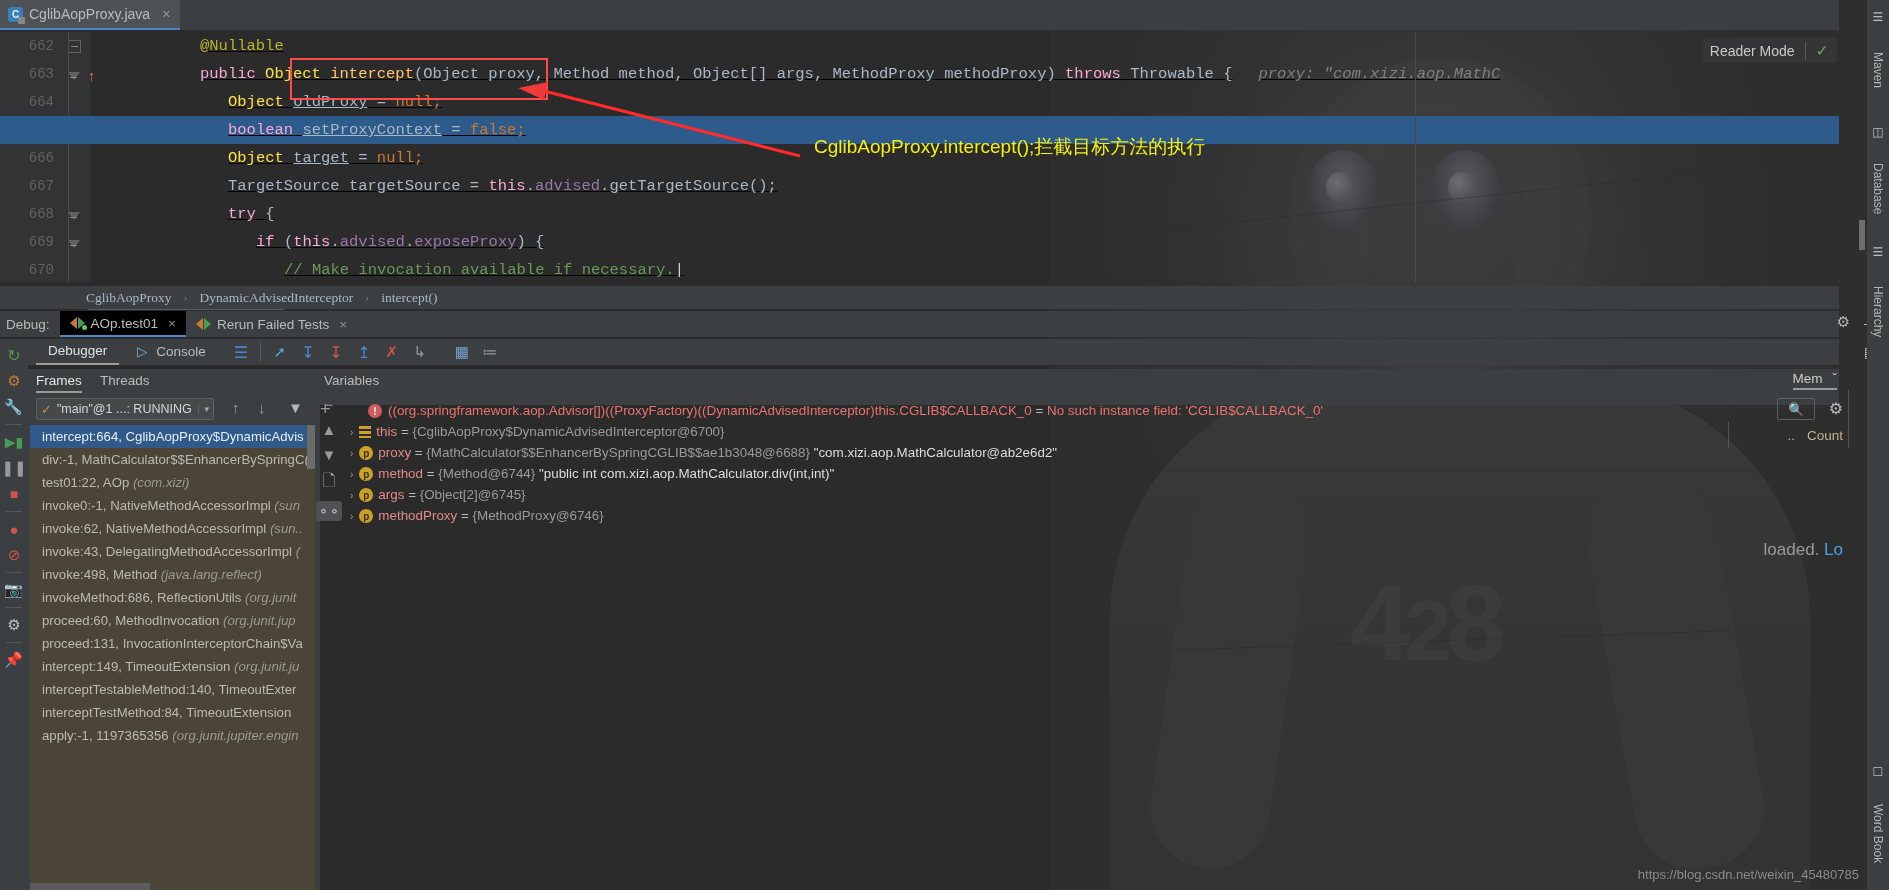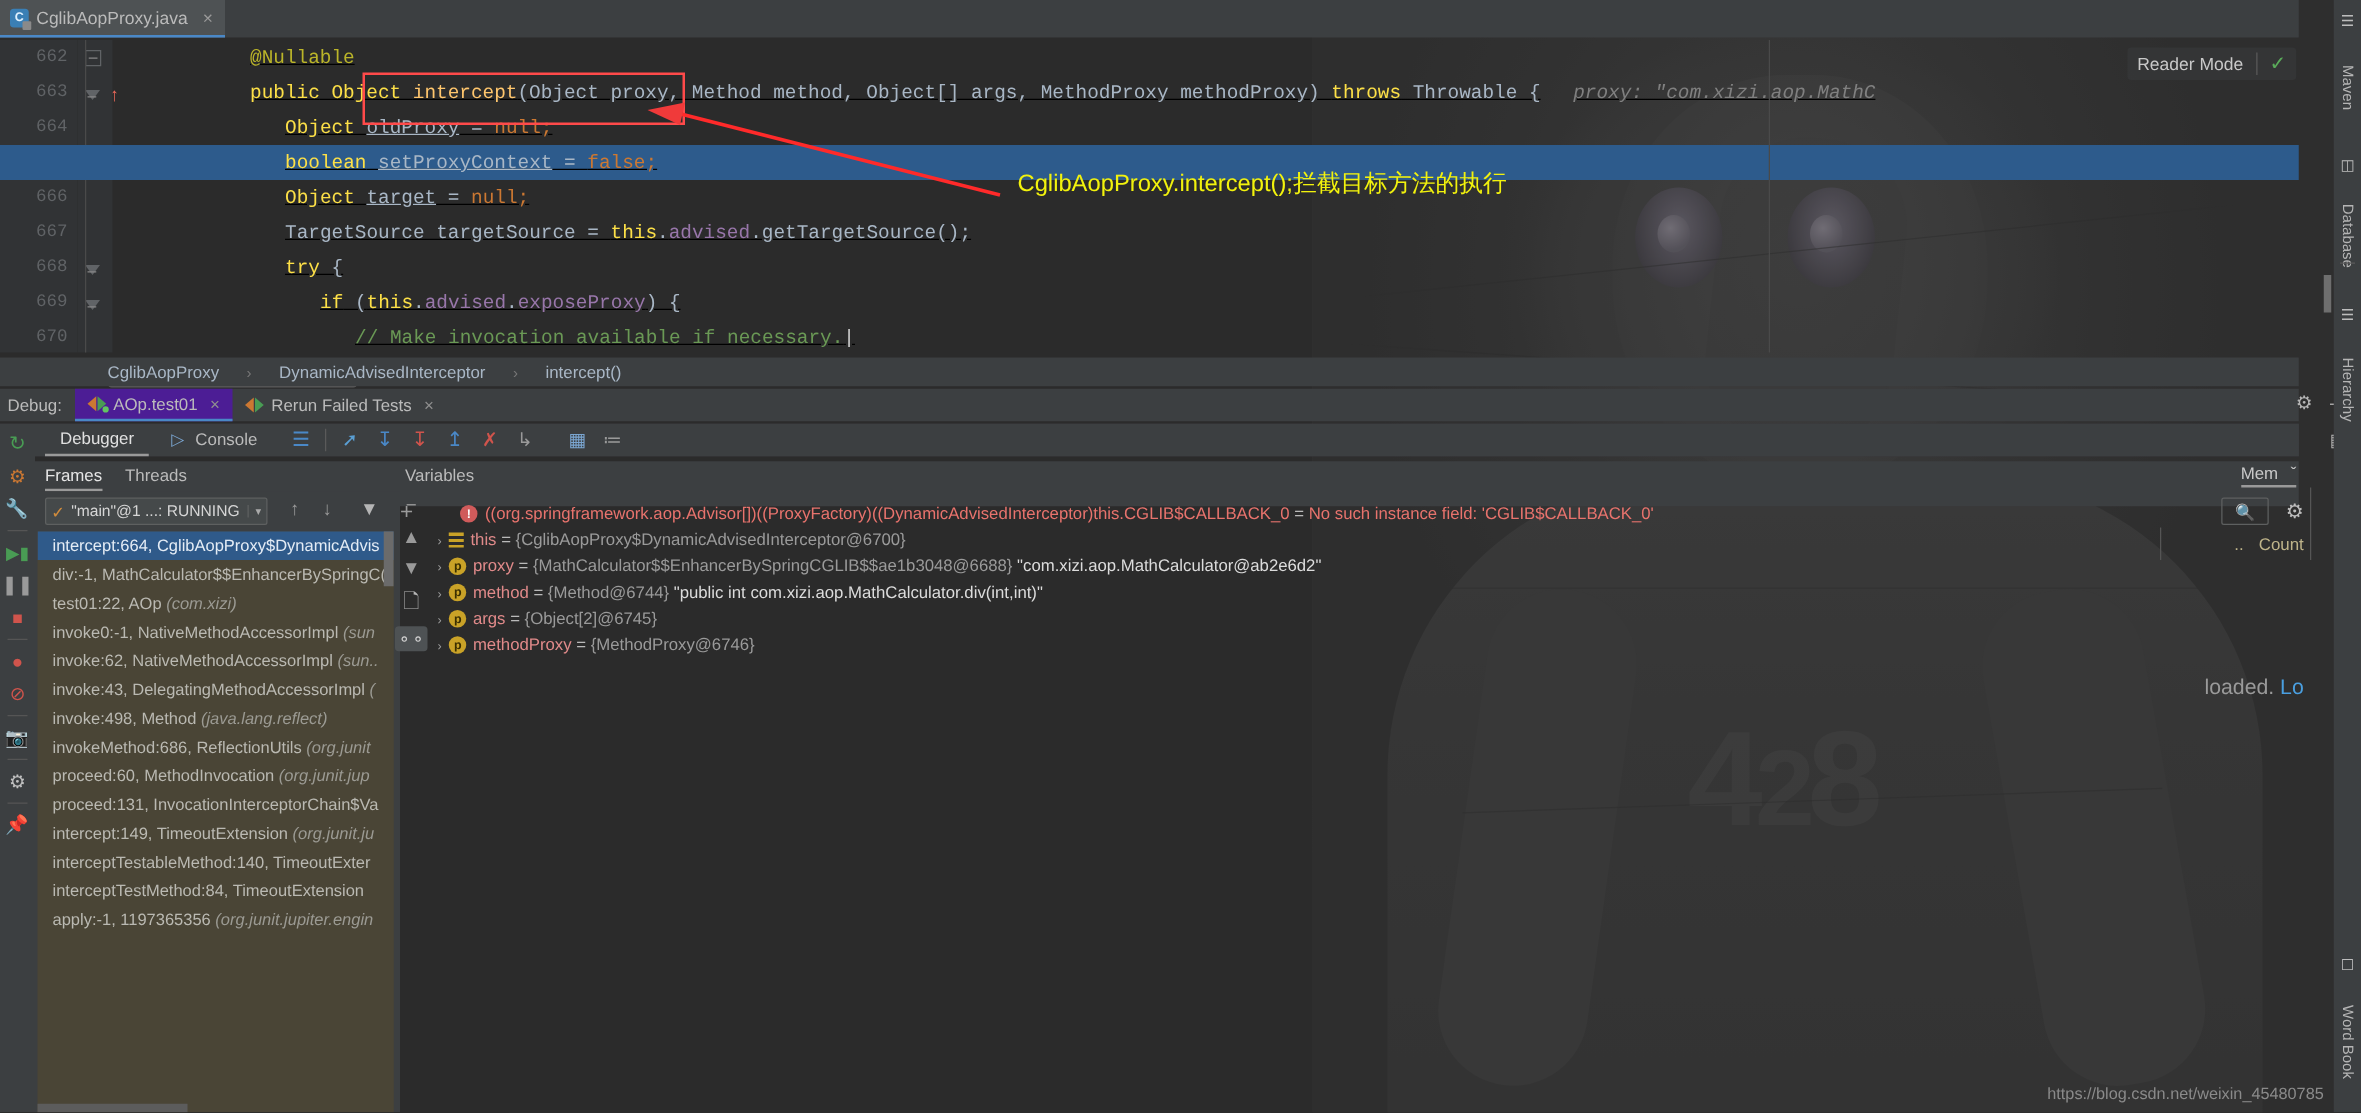--- a/index.html
+++ b/index.html
@@ -98,21 +98,21 @@
   .vline { position:absolute; left:68px; top:0; width:1px; height:250px; background:#4a4a4a; }
 
   .codearea {
     position:absolute; left:90px; top:0; right:0; height:250px;
     font-family:"Liberation Mono", monospace; font-size:15.5px;
   }
   .cline { height:28px; line-height:28px; white-space:pre; position:relative;text-decoration:underline; }
   .hl-bar { position:absolute; left:0; top:84px; width:1839px; height:28px; background:#2d5b8c; }
   .hl-bar2 { position:absolute; left:0; top:84px; width:62px; height:28px; background:#2f5a8a; }
 
-  .kw  { color:#fde047; }
+  .kw  { color:#f9a8d4; }
   .typ { color:#fde047; }
   .anno{ color:#bbb529; }
   .var { color:#a9b7c6; text-decoration:underline; }
   .nul { color:#cc7832; }
   .fld { color:#9876aa; }
   .mtd { color:#ffc66d; }
   .cmt { color:#6a9955; }
   .plain { color:#a9b7c6; }
   .hintp { color:#808080; font-style:italic; }
 
@@ -134,34 +134,34 @@
   .anno-text {
     position:absolute; left:814px; top:134px; font-size:19px; color:#f2f20d;
     font-family:"Liberation Sans", sans-serif; white-space:nowrap;
   }
   .anno-svg { position:absolute; left:0; top:0; width:1889px; height:890px; pointer-events:none; }
 
   
   .breadcrumb {
     position:absolute; left:0; top:286px; width:1839px; height:23px;
     background:#3c3f41; display:flex; align-items:center;
-    padding-left:86px; gap:22px; color:#a9b7c6; font-size:13.5px;
+    padding-left:86px; gap:12px; color:#a9b7c6; font-size:13.5px;font-family:Liberation Serif, serif;
   }
   .breadcrumb .sep { color:#777; font-size:12px; }
 
   .scroll-hthumb { position:absolute; left:86px; top:271px; width:200px; height:7px; background:#5c5c5c; border-radius:4px; }
 
   
   .debugbar {
     position:absolute; left:0; top:311px; width:1839px; height:26px;
     background:#3c3f41; display:flex; align-items:center; color:#bbbbbb; font-size:13.5px;
   }
   .debugbar .lbl { padding:0 10px 0 4px; color:#bbbbbb; }
   .dtab { display:flex; align-items:center; gap:6px; padding:0 10px; height:26px; }
-  .dtab.active { background:#4c1d95; border-bottom:2px solid #4a88c7; }
+  .dtab.active { background:#000000; border-bottom:2px solid #4a88c7; }
   .dtab .cls { color:#8f8f8f; margin-left:4px; }
   .dual-tri { position:relative; width:15px; height:12px; }
   .dual-tri::before{content:"";position:absolute;left:0;top:0;width:0;height:0;
     border-top:6px solid transparent;border-bottom:6px solid transparent;border-right:7px solid #cc7832;}
   .dual-tri::after{content:"";position:absolute;right:0;top:0;width:0;height:0;
     border-top:6px solid transparent;border-bottom:6px solid transparent;border-left:7px solid #499c54;}
   .green-dot { position:absolute; right:-2px; bottom:-1px; width:5px;height:5px;border-radius:50%;background:#62c462; }
 
   .winctl { position:absolute; right:10px; top:313px; display:flex; gap:14px; align-items:center; color:#b5b5b5; font-size:15px; }
 

